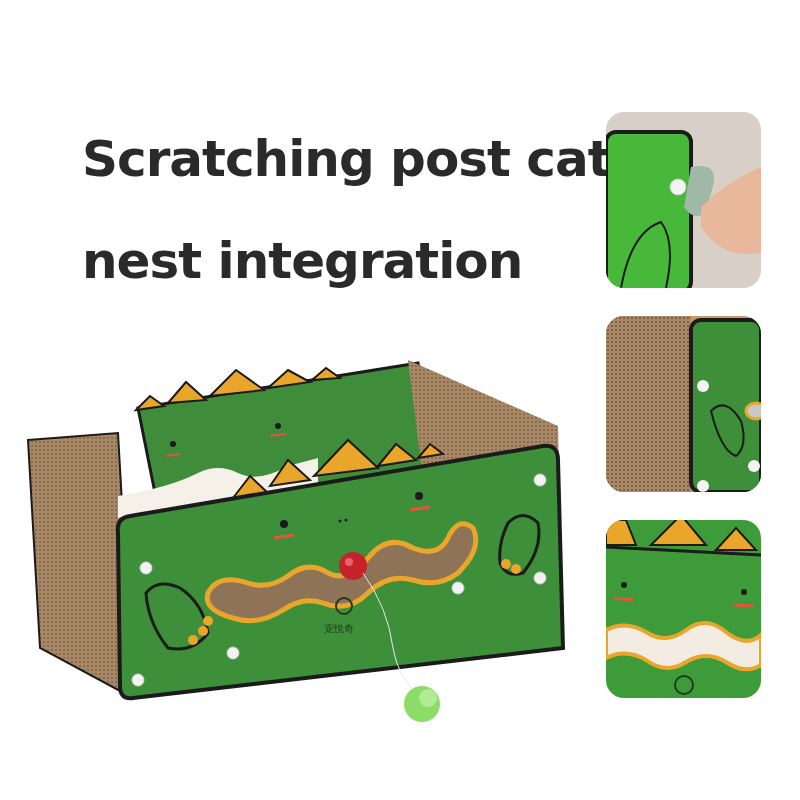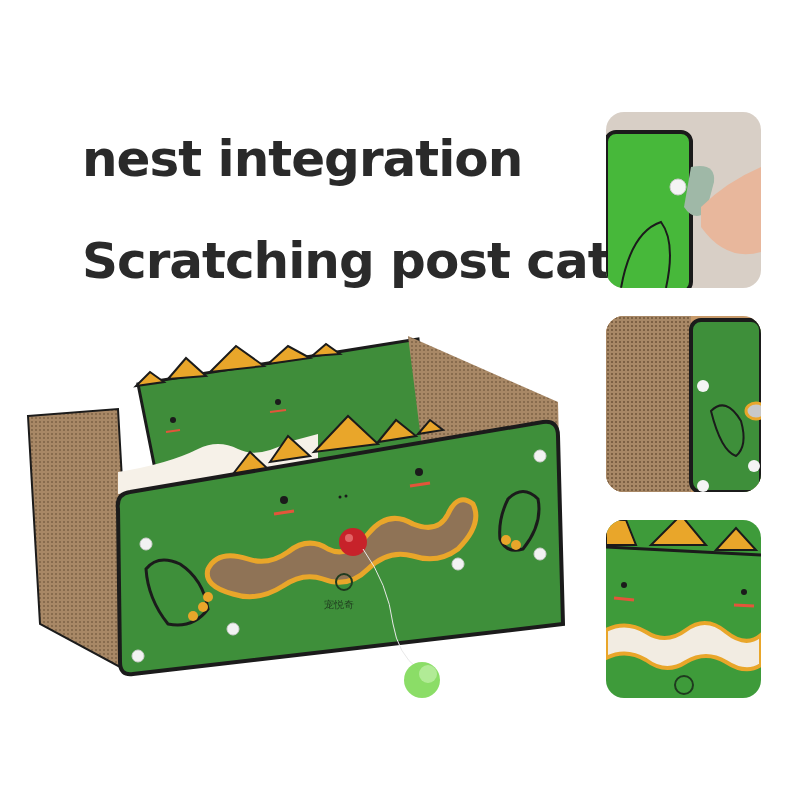--- a/index.html
+++ b/index.html
@@ -1,28 +1,28 @@
 <!DOCTYPE html>
 <html><head>
 <meta charset="utf-8">
 <style>
   html,body{margin:0;padding:0;background:#ffffff;}
   body{width:800px;height:800px;position:relative;overflow:hidden;font-family:"DejaVu Sans",sans-serif;}
   .headline{position:absolute;left:82px;top:108px;width:520px;color:#2a2a2a;font-family:"DejaVu Sans",sans-serif;font-weight:bold;font-size:50px;line-height:102px;letter-spacing:-1px;}
   .headline div{white-space:nowrap;}
-  .main-photo{position:absolute;left:18px;top:324px;width:570px;height:380px;font-family:Liberation Mono, monospace;}
+  .main-photo{position:absolute;left:18px;top:348px;width:570px;height:380px;font-family:Liberation Mono, monospace;}
   .thumb{position:absolute;left:606px;width:155px;border-radius:18px;overflow:hidden;}
   .thumb svg{display:block;}
 </style>
 </head>
 <body>
 
 <div class="headline">
+  <div>Scratching post cat</div>
   <div>nest integration</div>
-  <div>Scratching post cat</div>
 </div>
 
 <div class="main-photo">
   <svg width="570" height="380" viewBox="0 0 570 380">
     <defs>
       <pattern id="corr" width="4" height="4" patternUnits="userSpaceOnUse">
         <rect width="4" height="4" fill="#a88866"></rect>
         <circle cx="2" cy="2" r="1" fill="#7d6246"></circle>
       </pattern>
     </defs>

